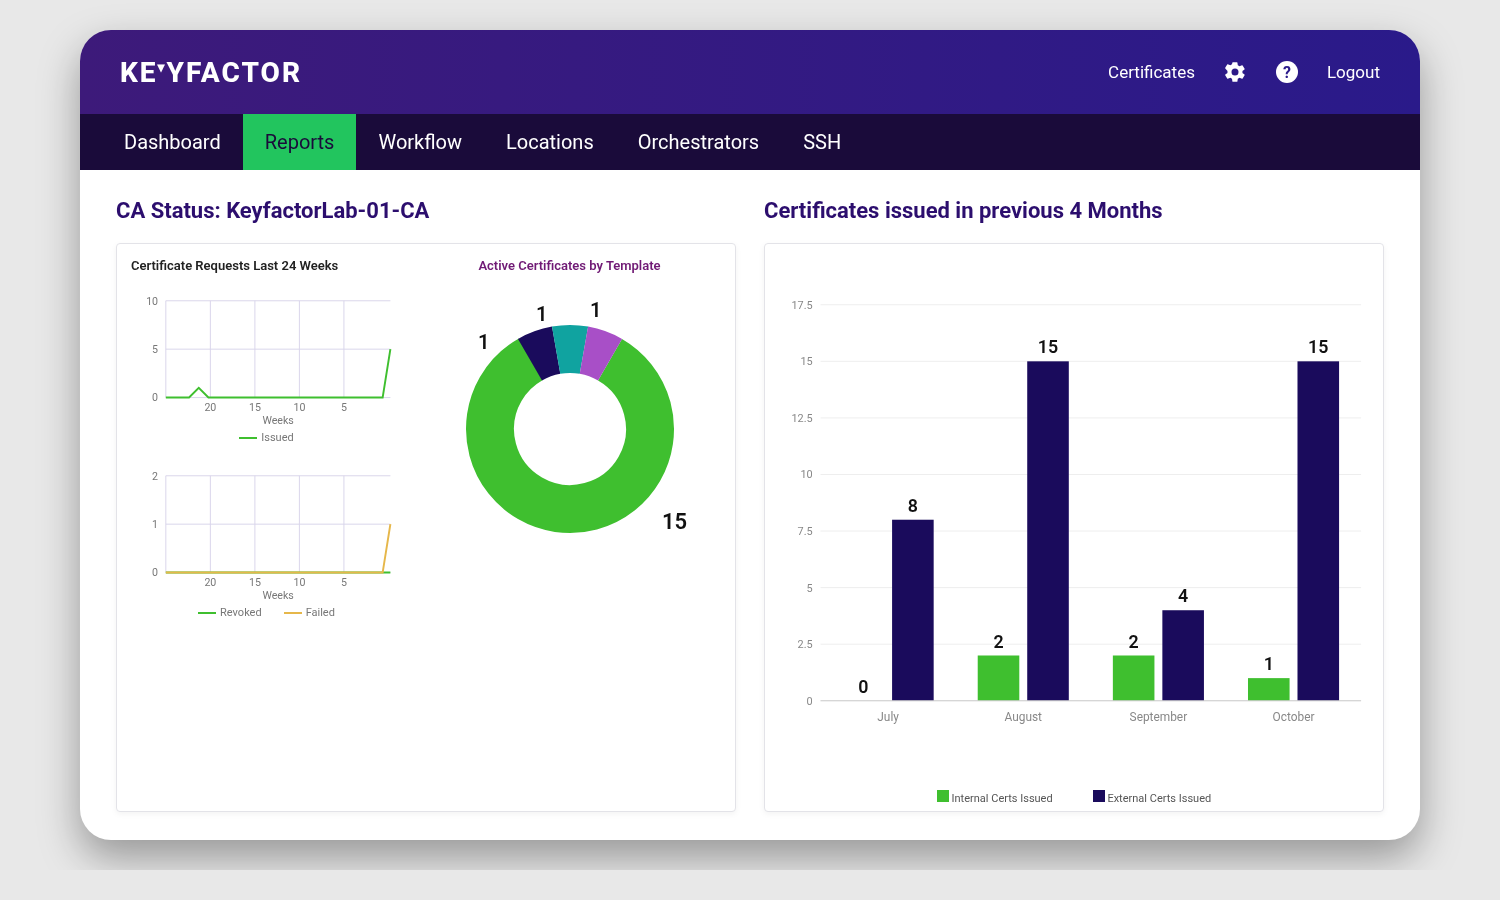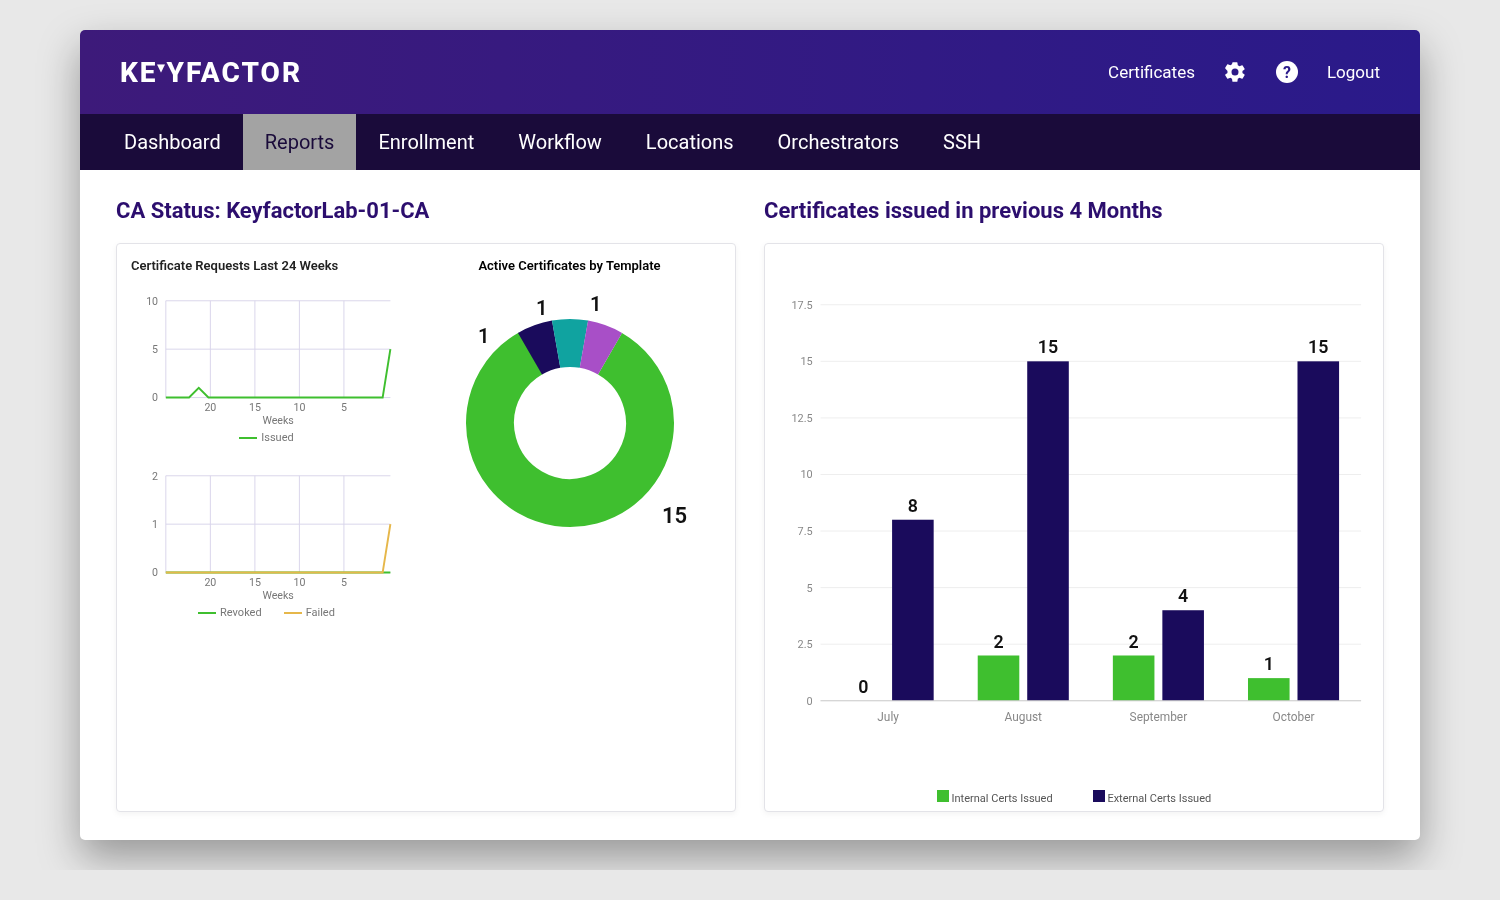--- a/index.html
+++ b/index.html
@@ -1,40 +1,40 @@
 <!DOCTYPE html>
 <html><head>
 <meta charset="utf-8">
 <style>
   *{box-sizing:border-box;margin:0;padding:0;font-family:-apple-system,BlinkMacSystemFont,"Segoe UI",Roboto,Helvetica,Arial,sans-serif;}
   body{background:#e8e8e8;padding:30px;}
-  .window{width:1340px;height:810px;margin:0 auto;background:#fff;border-radius:5px;overflow:hidden;box-shadow:0 18px 40px rgba(0,0,0,.35);display:flex;flex-direction:column;}
+  .window{width:1340px;height:810px;margin:0 auto;background:#fff;border-radius:31px;overflow:hidden;box-shadow:0 18px 40px rgba(0,0,0,.35);display:flex;flex-direction:column;}
   .topbar{background:linear-gradient(90deg,#3d1a7a 0%,#2a1a8a 100%);height:84px;display:flex;align-items:center;justify-content:space-between;padding:0 40px;}
   .logo{color:#fff;font-weight:800;font-size:28px;letter-spacing:2px;}
   .logo-caret{font-size:14px;position:relative;top:-10px;}
   .top-right{display:flex;align-items:center;gap:28px;color:#fff;font-size:17px;}
   .top-right span,.top-right .icon{cursor:pointer;}
   .icon{display:inline-flex;align-items:center;justify-content:center;}
   .nav{background:#1a0b3a;display:flex;height:56px;align-items:stretch;padding-left:22px;}
   .nav-item{color:#fff;font-size:20px;display:flex;align-items:center;padding:0 22px;cursor:pointer;}
-  .nav-item.active{background:#a3a3a3;color:#1a0b3a;}
+  .nav-item.active{background:#22c55e;color:#1a0b3a;}
   .content{flex:1;padding:28px 36px;display:flex;gap:28px;overflow:hidden;}
   .col{flex:1;display:flex;flex-direction:column;}
   h2.section{color:#2c0e6e;font-size:22px;font-weight:700;margin-bottom:20px;}
   .card{border:1px solid #e3e3e8;border-radius:4px;flex:1;box-shadow:0 2px 6px rgba(0,0,0,.05);position:relative;background:#fff;}
   
   .left-inner{display:flex;height:100%;}
   .mini-charts{width:295px;padding:14px 10px 8px 14px;}
   .mini-title{font-size:13px;font-weight:600;color:#222;margin-bottom:6px;}
   .mini-plot{position:relative;height:150px;}
   .mini-plot svg{width:100%;height:100%;}
   .mini-legend{display:flex;justify-content:center;gap:22px;font-size:11px;color:#777;margin-top:2px;margin-bottom:10px;}
   .swatch{display:inline-block;width:18px;height:2px;vertical-align:middle;margin-right:4px;}
   .donut-side{flex:1;padding:14px 16px 8px 8px;display:flex;flex-direction:column;}
-  .donut-title{font-size:13px;font-weight:600;color:#000000;text-align:center;}
+  .donut-title{font-size:13px;font-weight:600;color:#701a75;text-align:center;margin-bottom:6px;}
   .donut-wrap{flex:1;display:flex;align-items:flex-start;justify-content:center;position:relative;}
   .donut-leg{font-size:12px;color:#222;margin-top:6px;padding-left:32px;}
   .donut-leg div{display:flex;align-items:center;gap:8px;margin:5px 0;}
   .sq{width:12px;height:12px;display:inline-block;}
   
   .bar-wrap{position:absolute;inset:12px;}
   .bar-wrap svg{width:100%;height:100%;}
   .bar-legend{position:absolute;left:0;right:0;bottom:6px;display:flex;justify-content:center;gap:40px;font-size:11px;color:#555;}
   .bar-legend .sq{width:12px;height:12px;}
   text{font-family:inherit;}
@@ -61,21 +61,20 @@
             <text x="12" y="18" text-anchor="middle" font-size="16" font-weight="700" fill="#2a1a8a">?</text>
           </svg>
       </span>
       <span>Logout</span>
     </div>
   </div>
 
   <div class="nav" id="nav">
       <div class="nav-item">Dashboard</div>
       <div class="nav-item active">Reports</div>
-      <div class="nav-item">Enrollment</div>
       <div class="nav-item">Workflow</div>
       <div class="nav-item">Locations</div>
       <div class="nav-item">Orchestrators</div>
       <div class="nav-item">SSH</div>
     </div>
 
   <div class="content">
 
     <div class="col">
       <h2 class="section">CA Status: KeyfactorLab-01-CA</h2>

